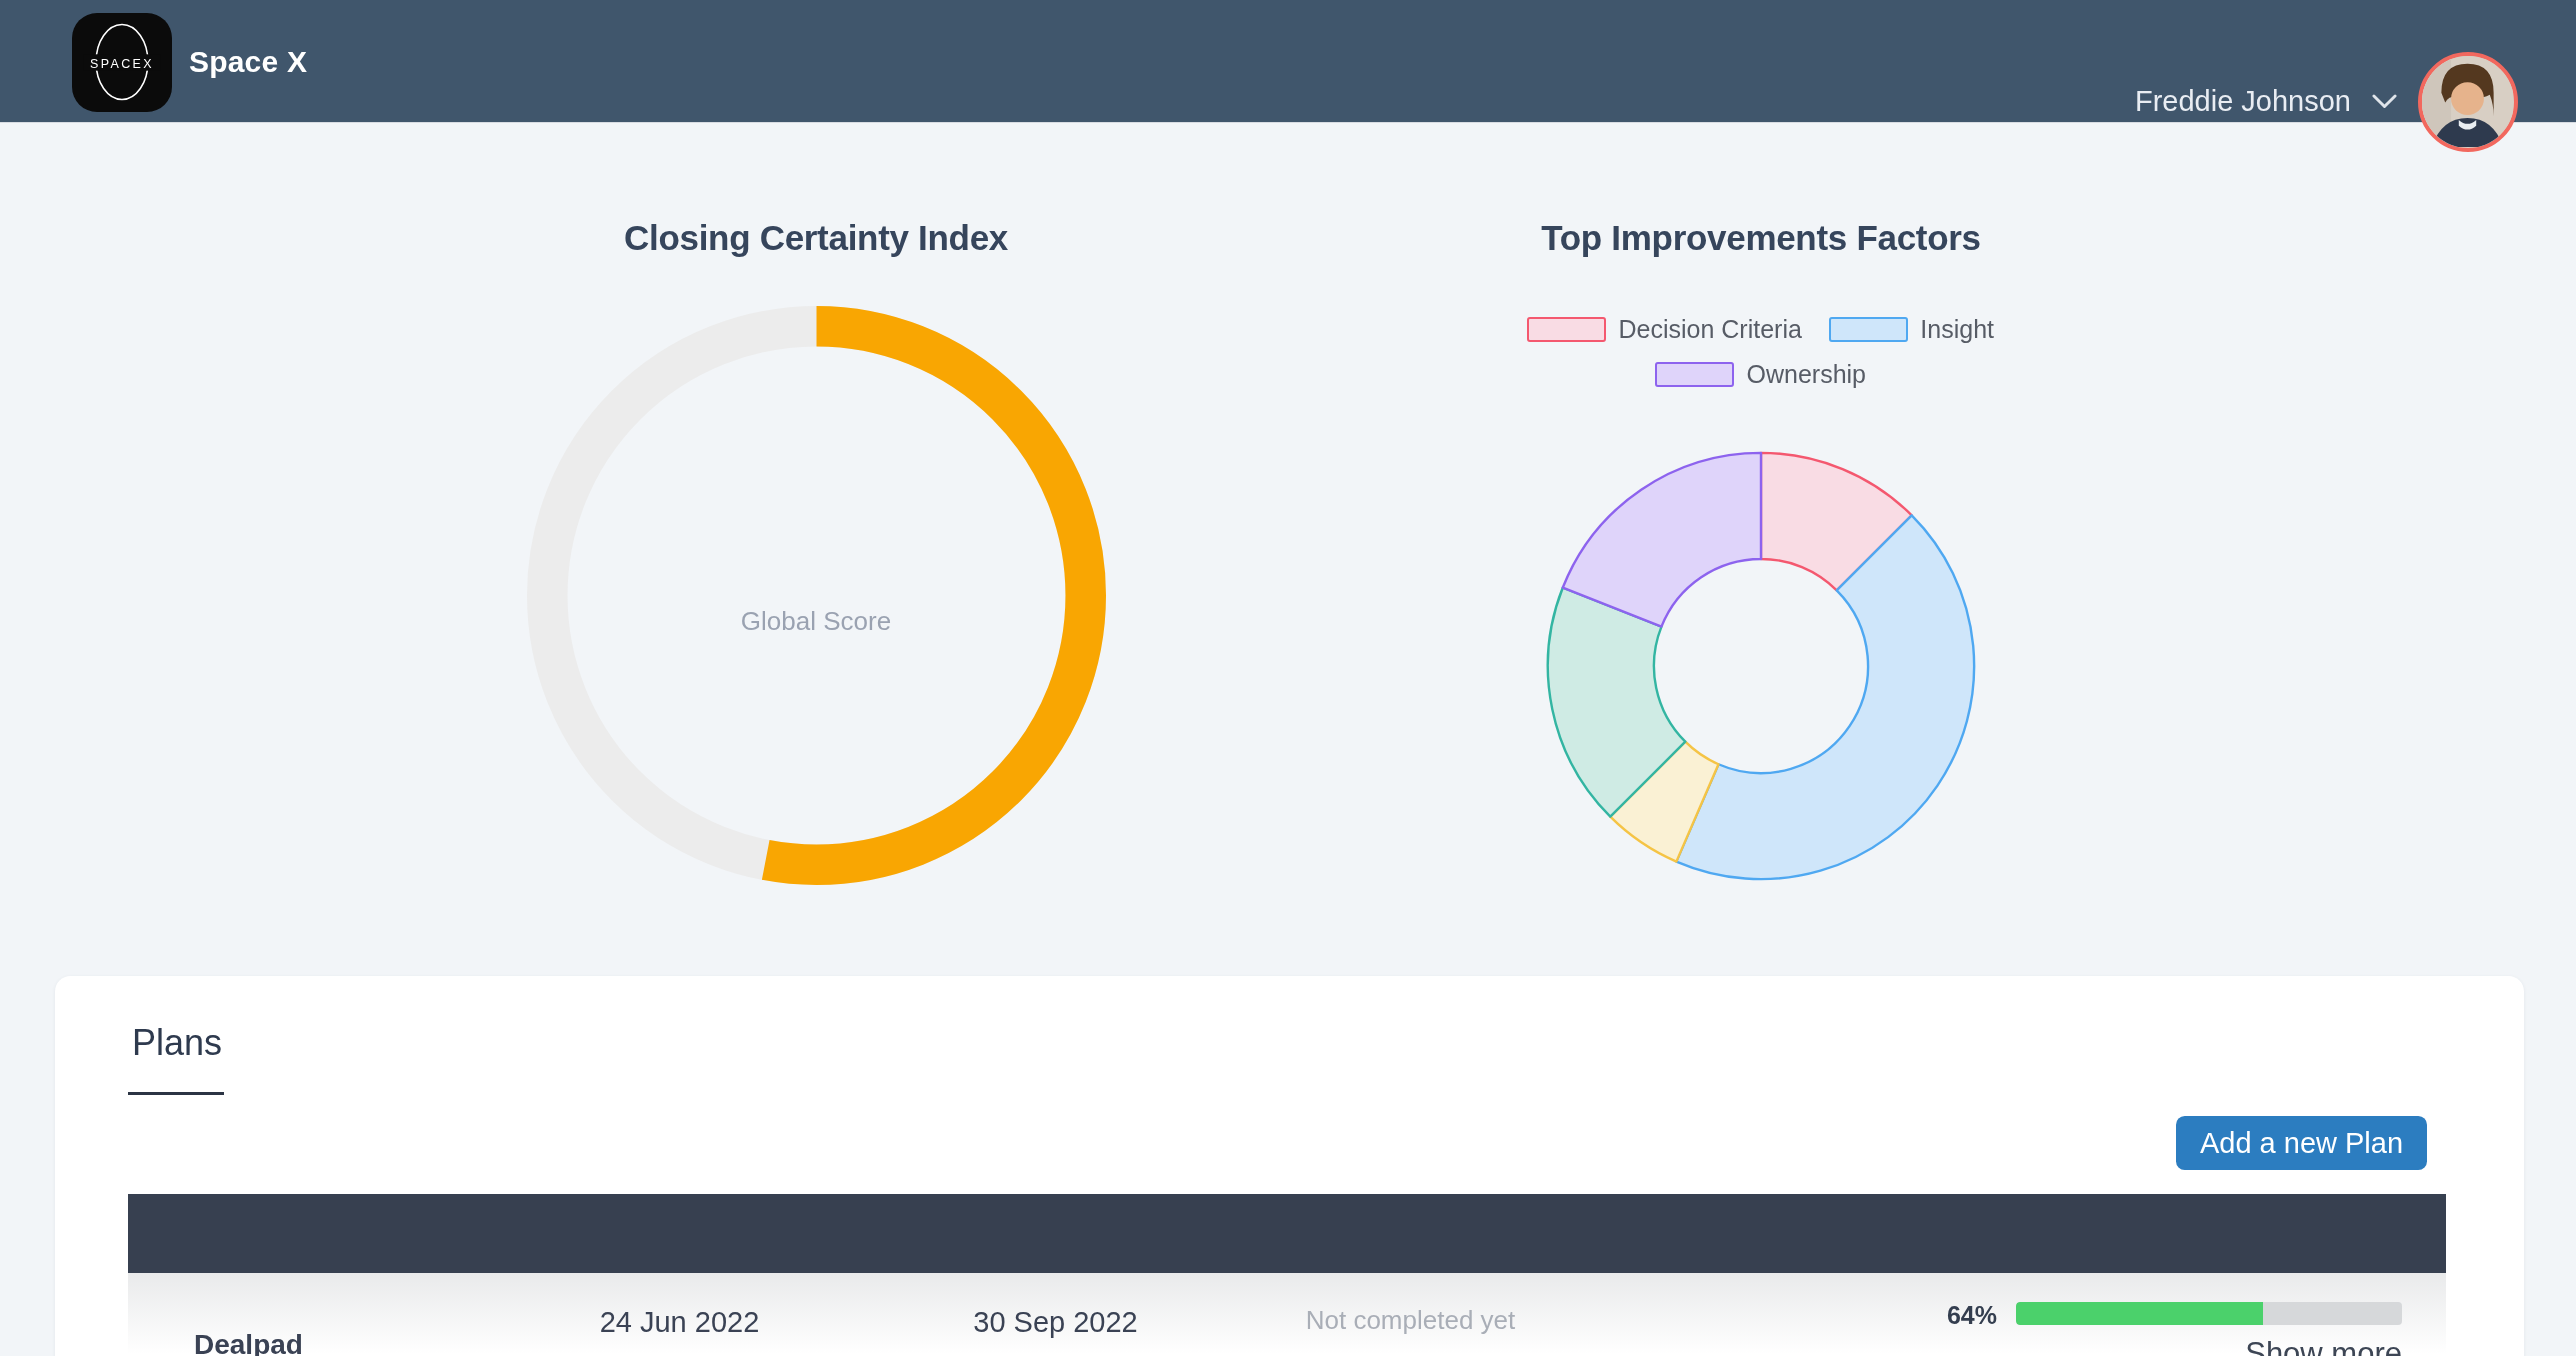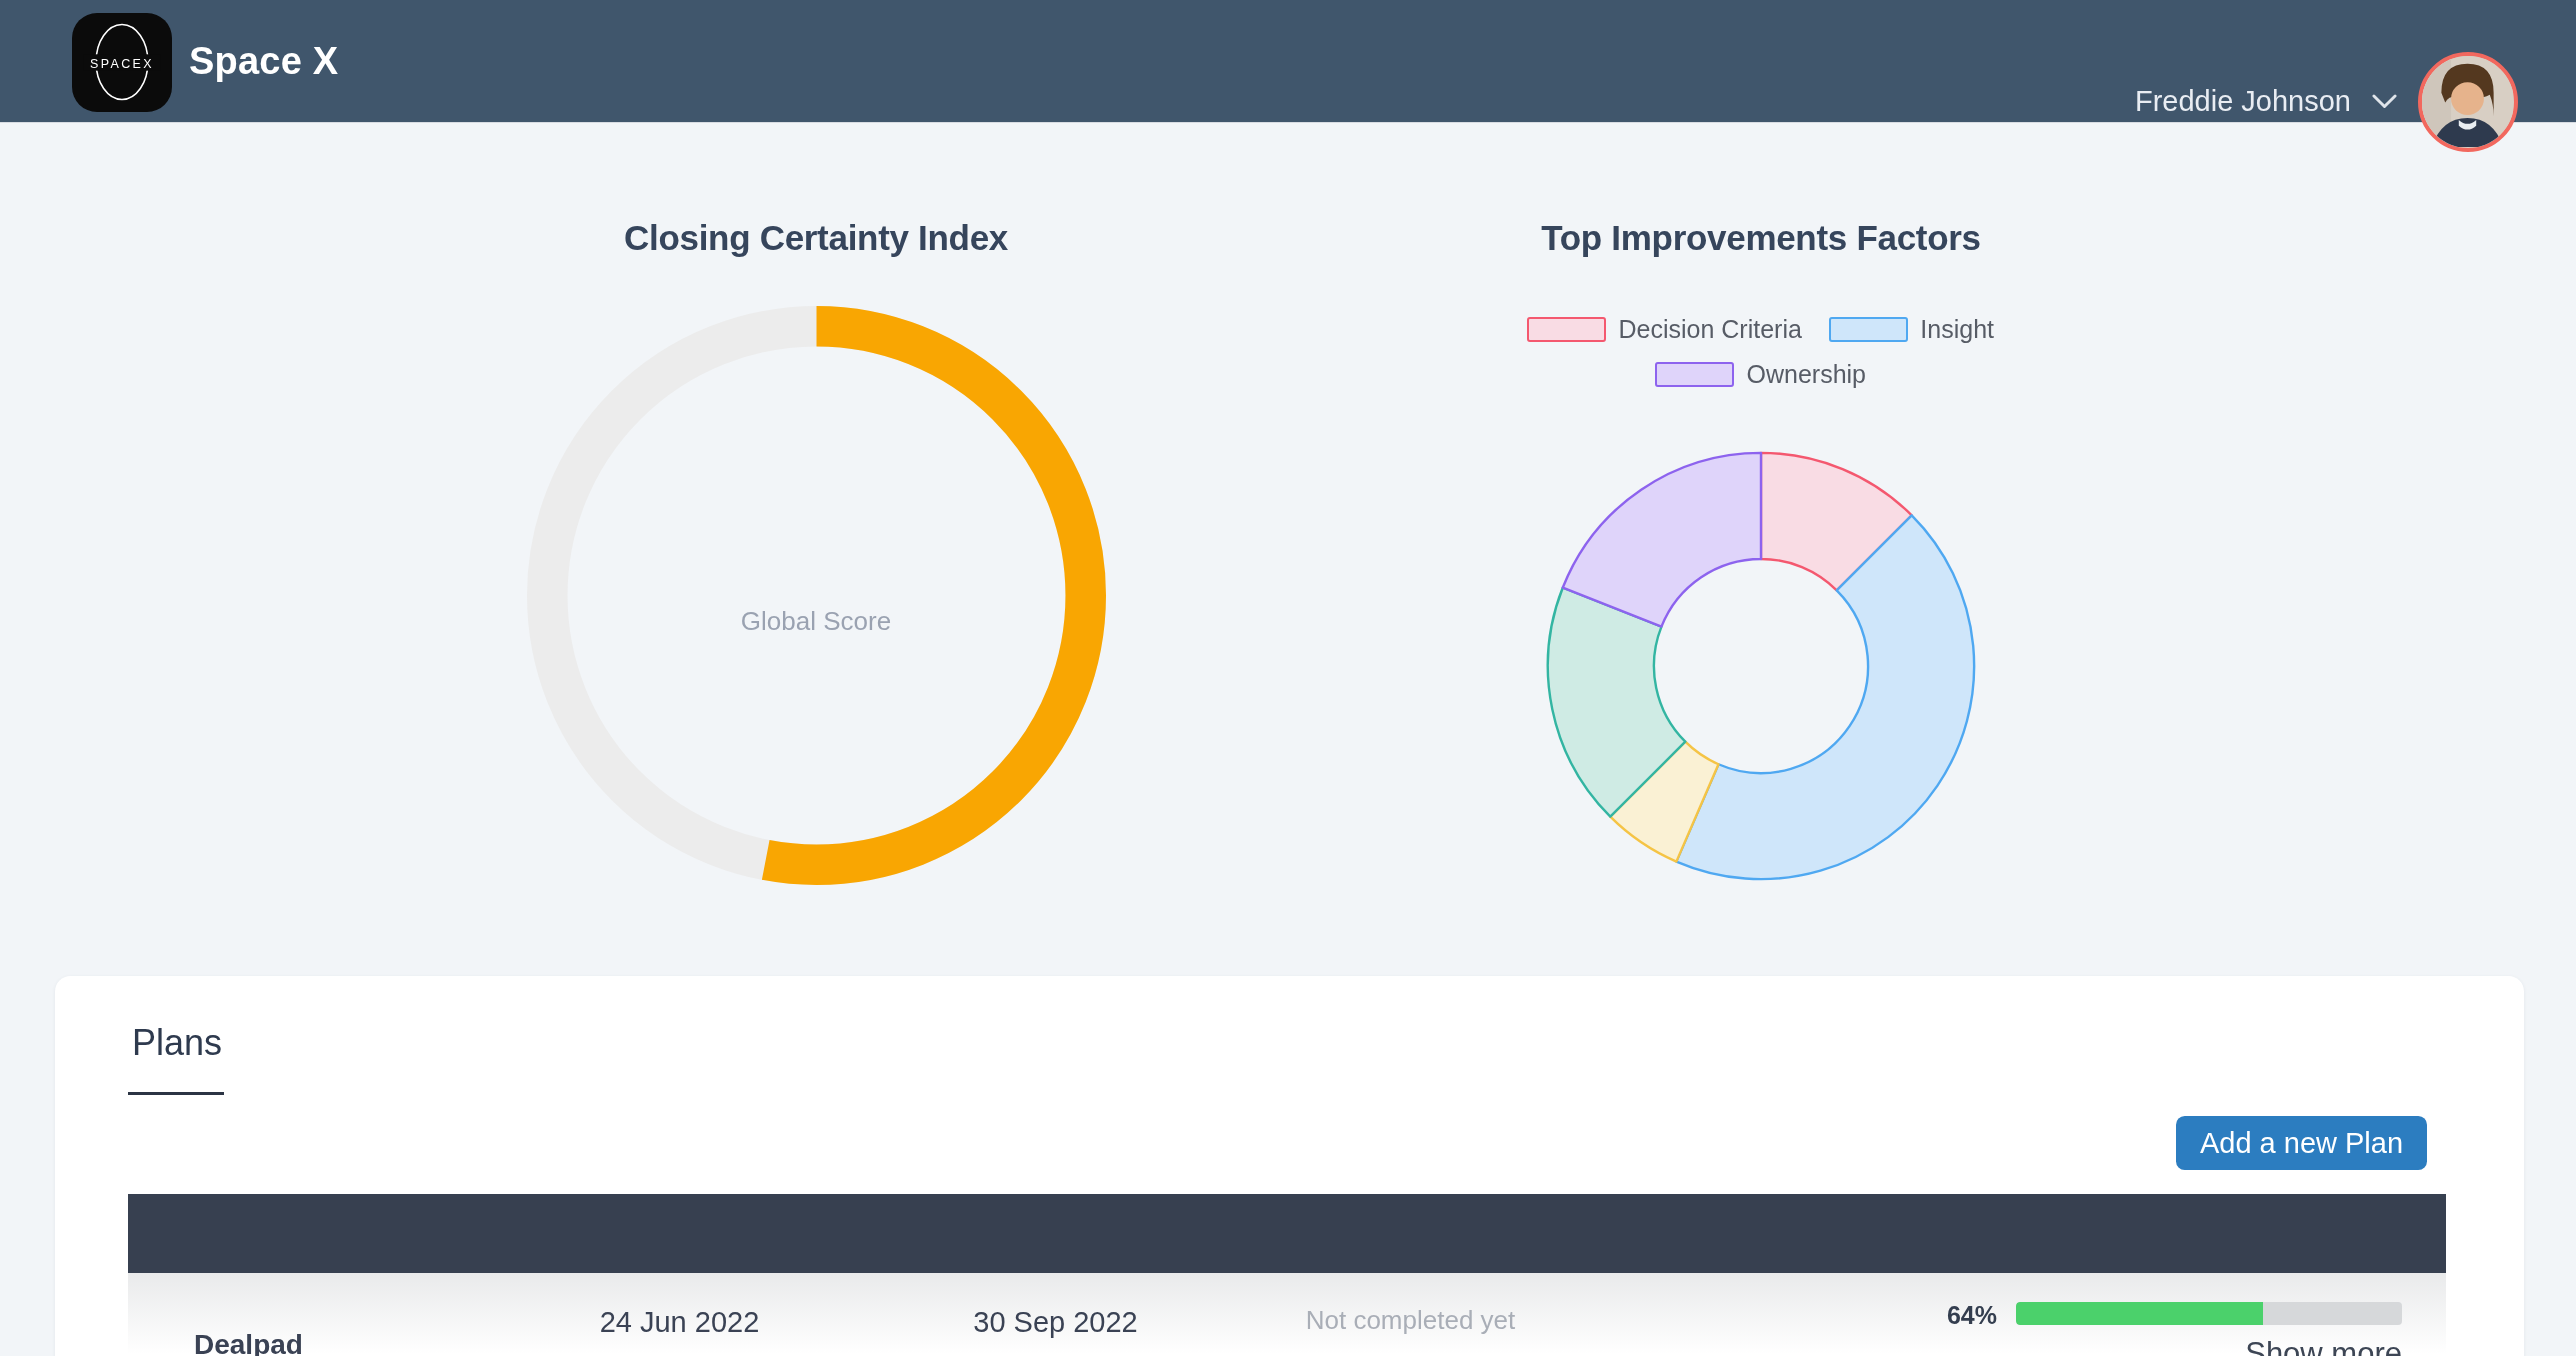--- a/index.html
+++ b/index.html
@@ -13,21 +13,21 @@
   .navbar {
     position:absolute; left:0; top:0; width:2576px; height:123px;
     background:#40566C; border-bottom:1.9px solid #D8DCE2;padding-left:21px;
   }
   .logo {
     position:absolute; left:72px; top:12.5px; width:100px; height:99px;
     background:#0B0B0B; border-radius:25px; display:flex; align-items:center; justify-content:center;
   }
   .brand {
     position:absolute; left:189px; top:0; height:123px; display:flex; align-items:center;
-    color:#FFFFFF; font-size:38px; font-weight:bold; letter-spacing:0.2px;
+    color:#FFFFFF; font-size:30px; font-weight:bold; letter-spacing:0.2px;
   }
   .user-box {
     position:absolute; right:58px; top:0; height:123px;
     display:flex; align-items:center; gap:21px;margin-top:40px;
   }
   .user-name { color:#E9EDF3; font-size:29px; }
   .chevron { width:25px; height:15.4px; }
   .avatar {
     width:100px; height:100px; border-radius:50%; overflow:hidden;
     border:4.8px solid #F2685E; background:#D8CFC4;

